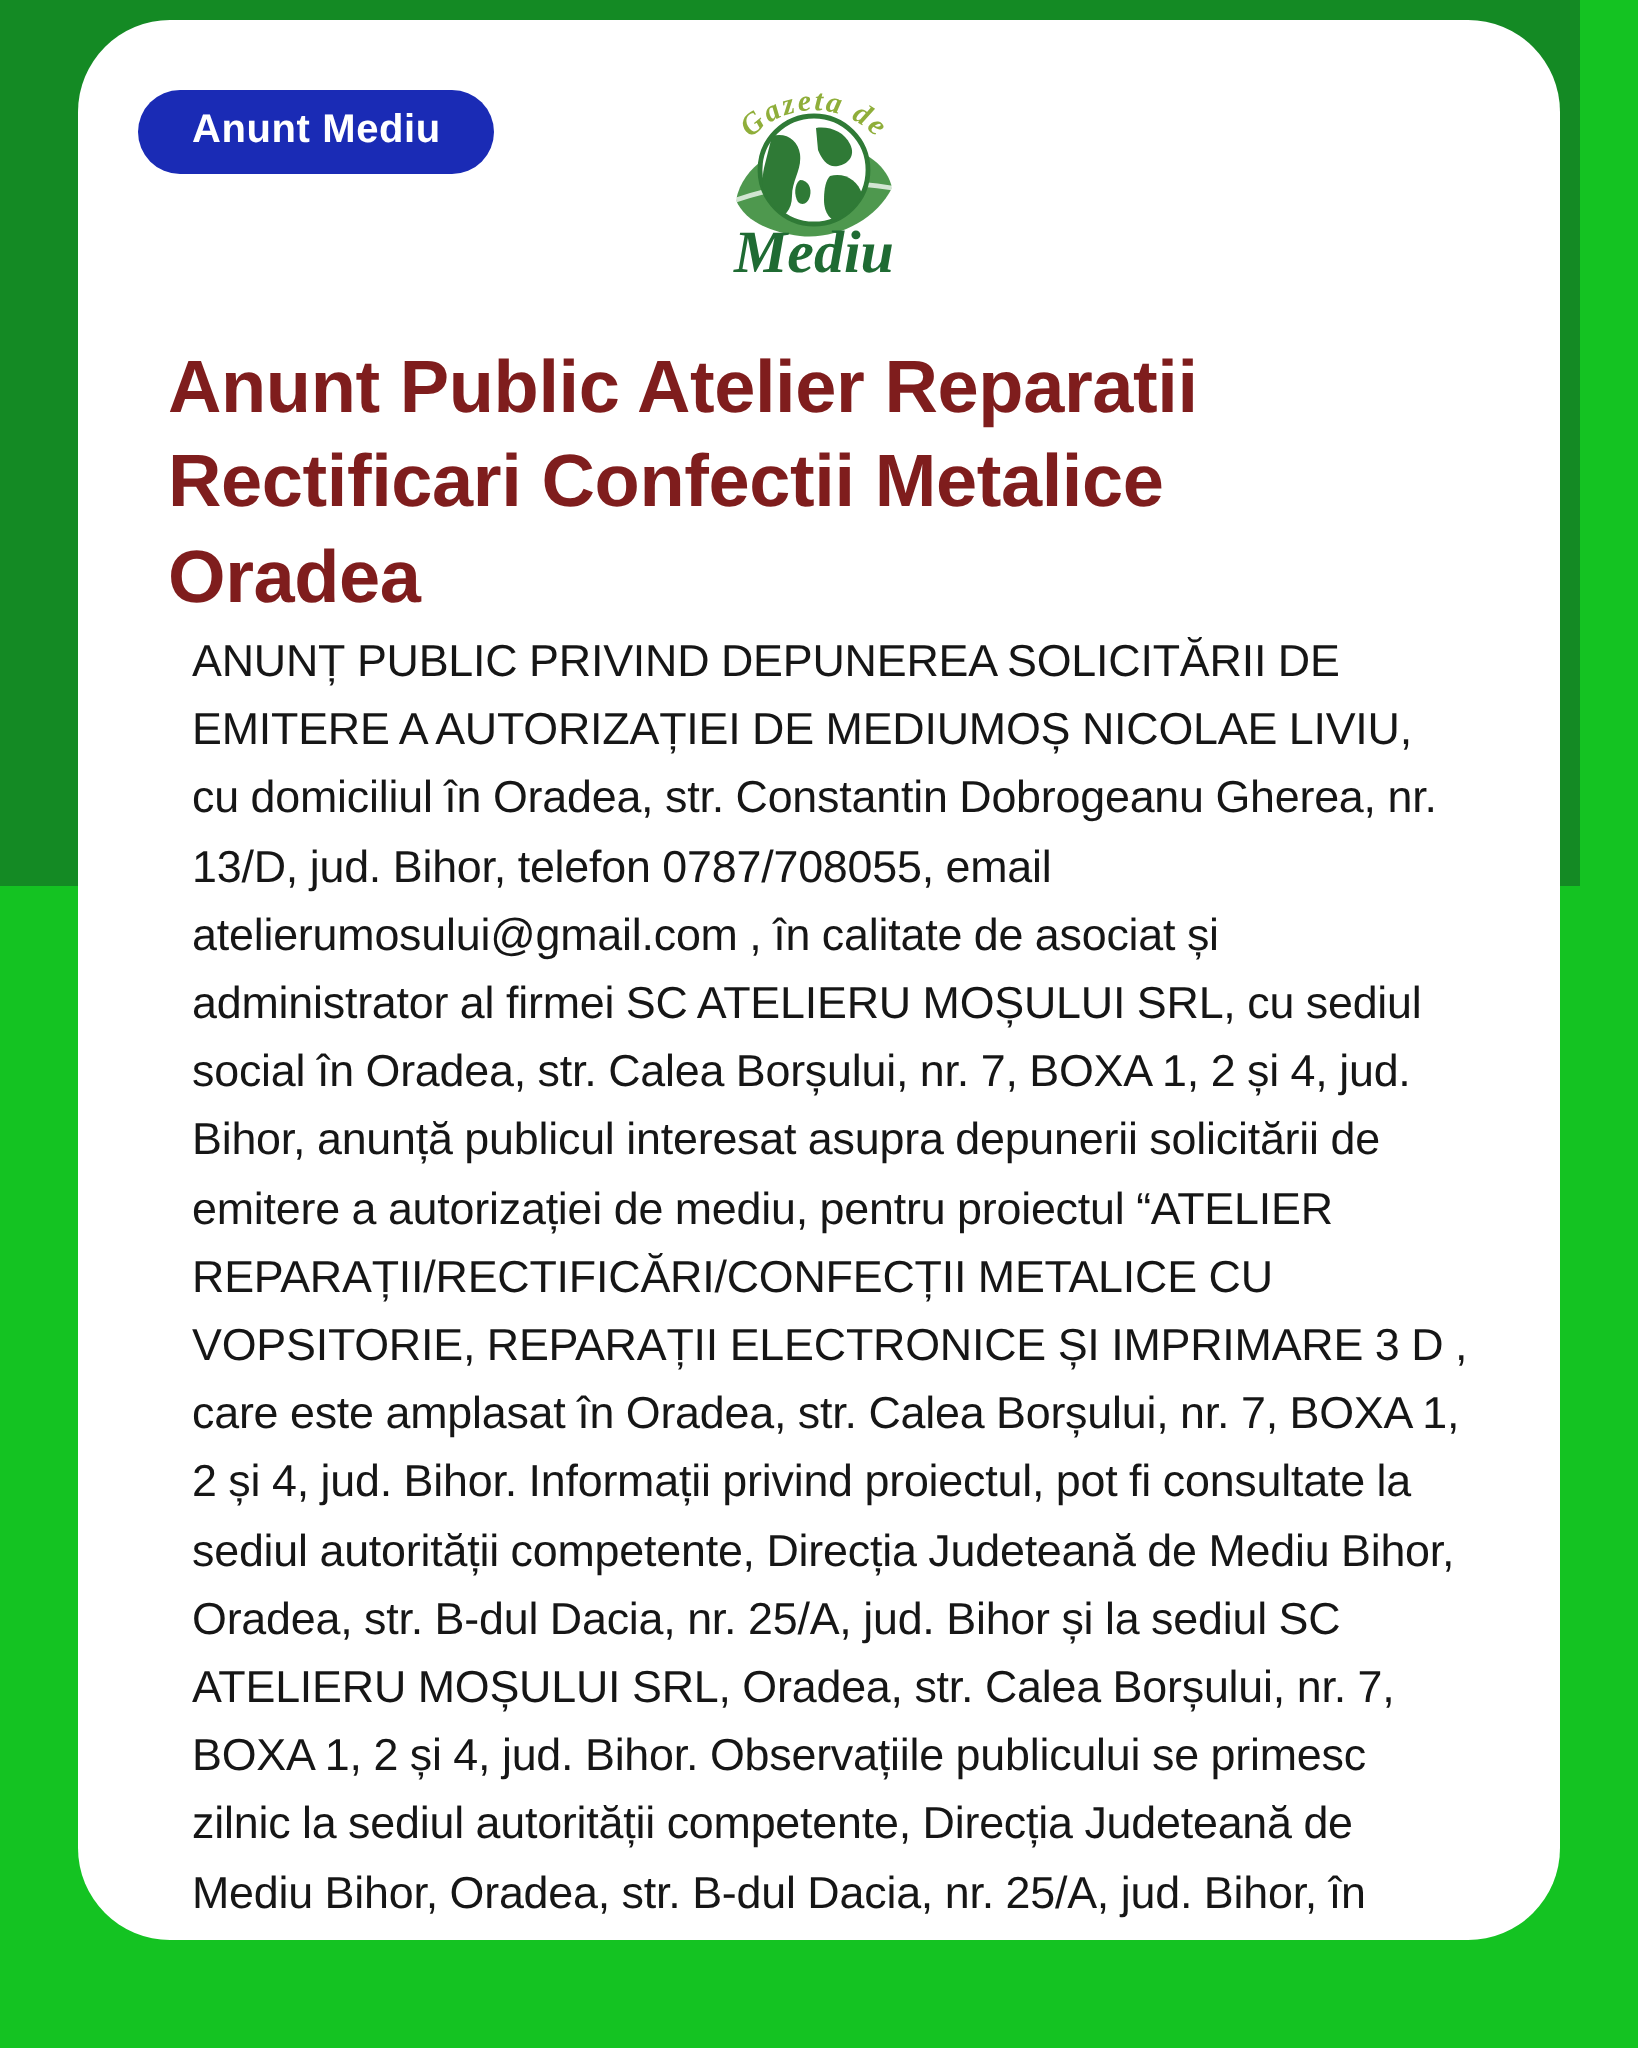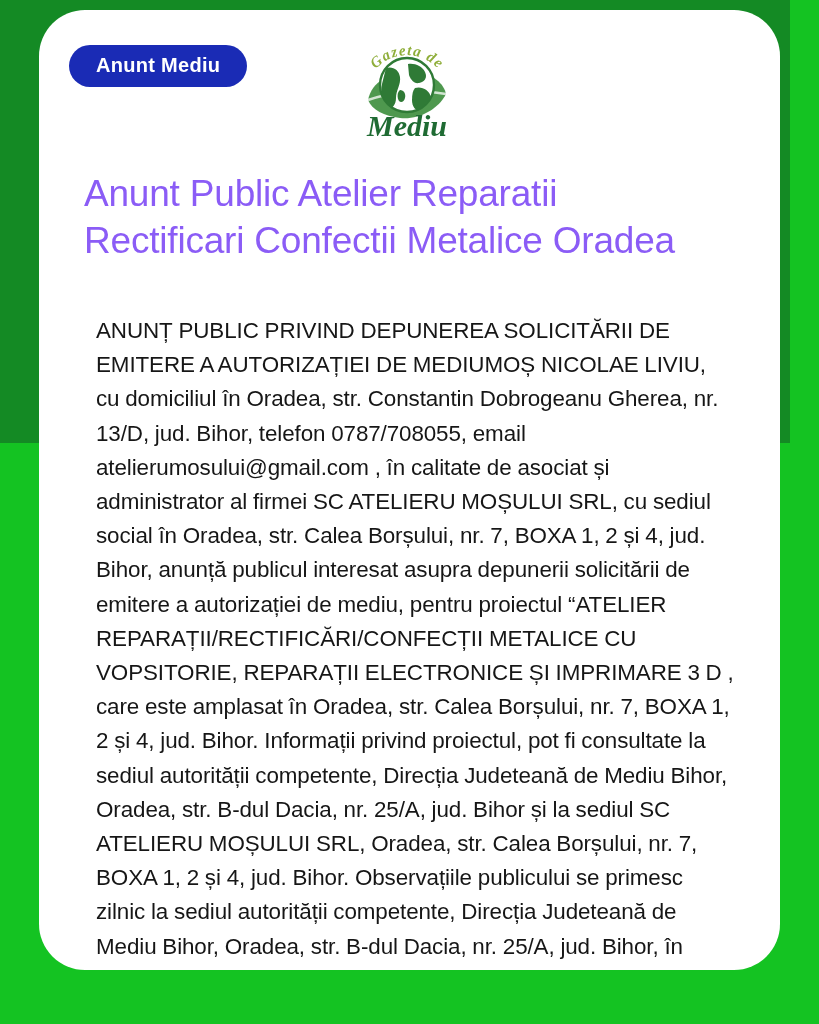--- a/index.html
+++ b/index.html
@@ -81,23 +81,23 @@
     height: 120px;
   }
   .logo svg { display: block; }
 
   
   .title {
     position: absolute;
     left: 45px;
     top: 135px;
     width: 600px;
-    color: #8b5cf6;
+    color: #7f1d1d;
     font-size: 37px;
-    font-weight: 400;
+    font-weight: 700;
     line-height: 1.28;
     letter-spacing: -0.2px;
   }
   
   .body-text {
     position: absolute;
     left: 45px;
     top: 292px;
     width: 662px;
     color: #161616;

